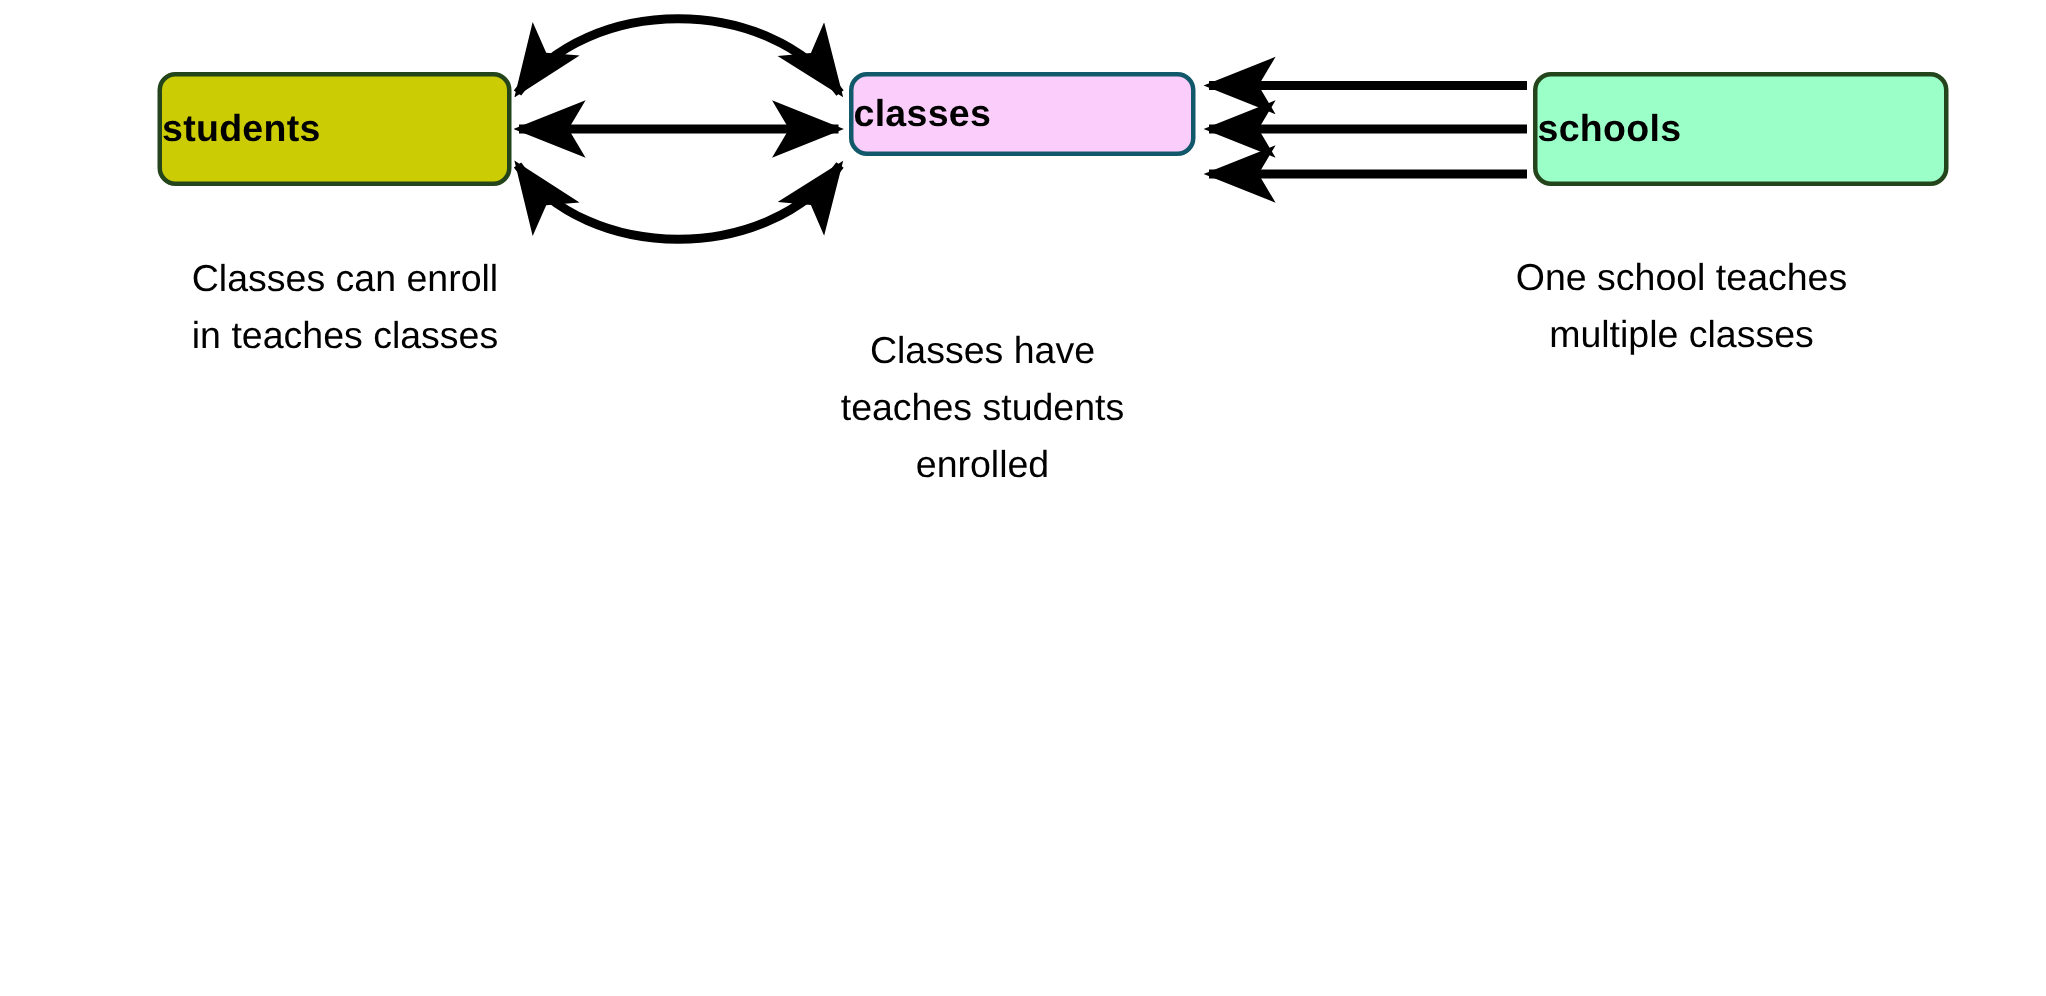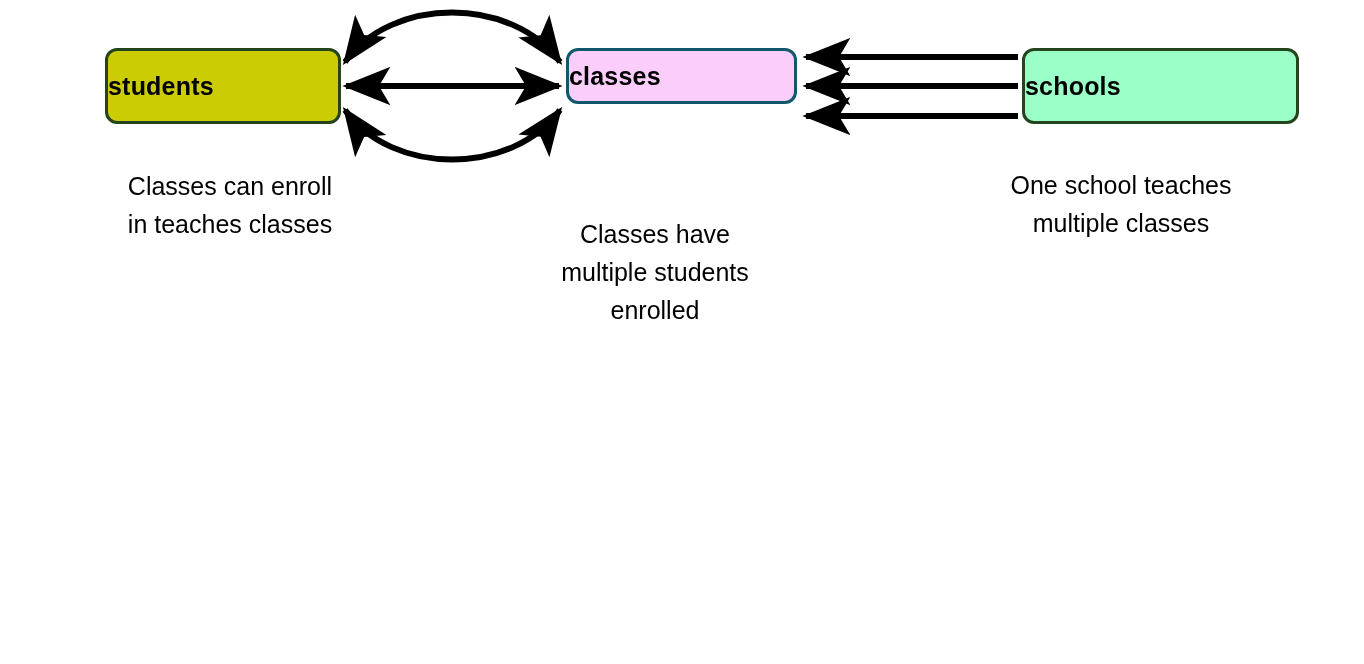--- a/index.html
+++ b/index.html
@@ -140,21 +140,21 @@
     <span>schools</span>
   </div>
 
   <div class="caption" id="caption-students">
     <div>Classes can enroll</div>
     <div>in teaches classes</div>
   </div>
 
   <div class="caption" id="caption-classes">
     <div>Classes have</div>
-    <div>multiple students</div>
+    <div>teaches students</div>
     <div>enrolled</div>
   </div>
 
   <div class="caption" id="caption-schools">
     <div>One school teaches</div>
     <div>multiple classes</div>
   </div>
 
 </div>
 

